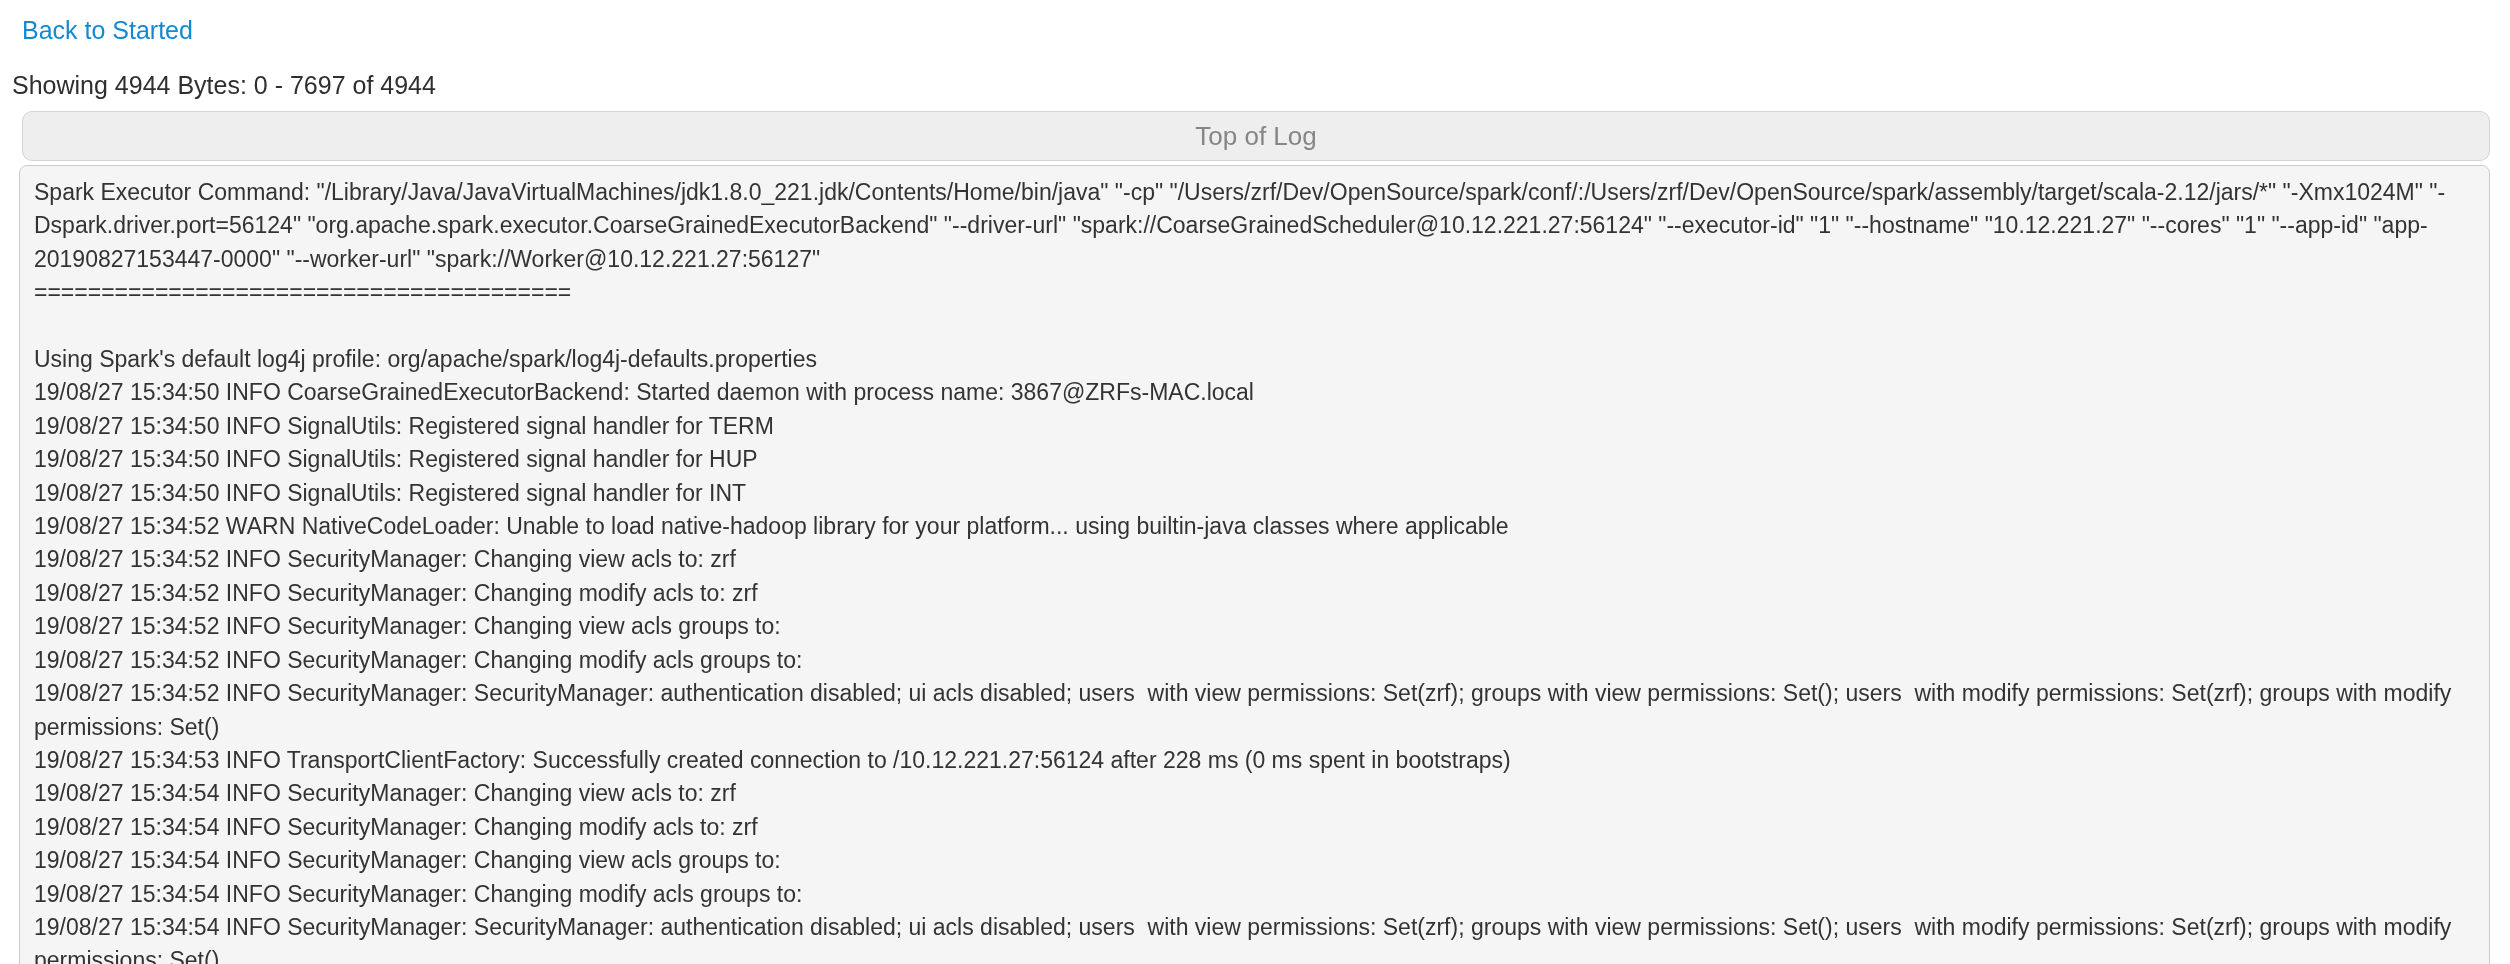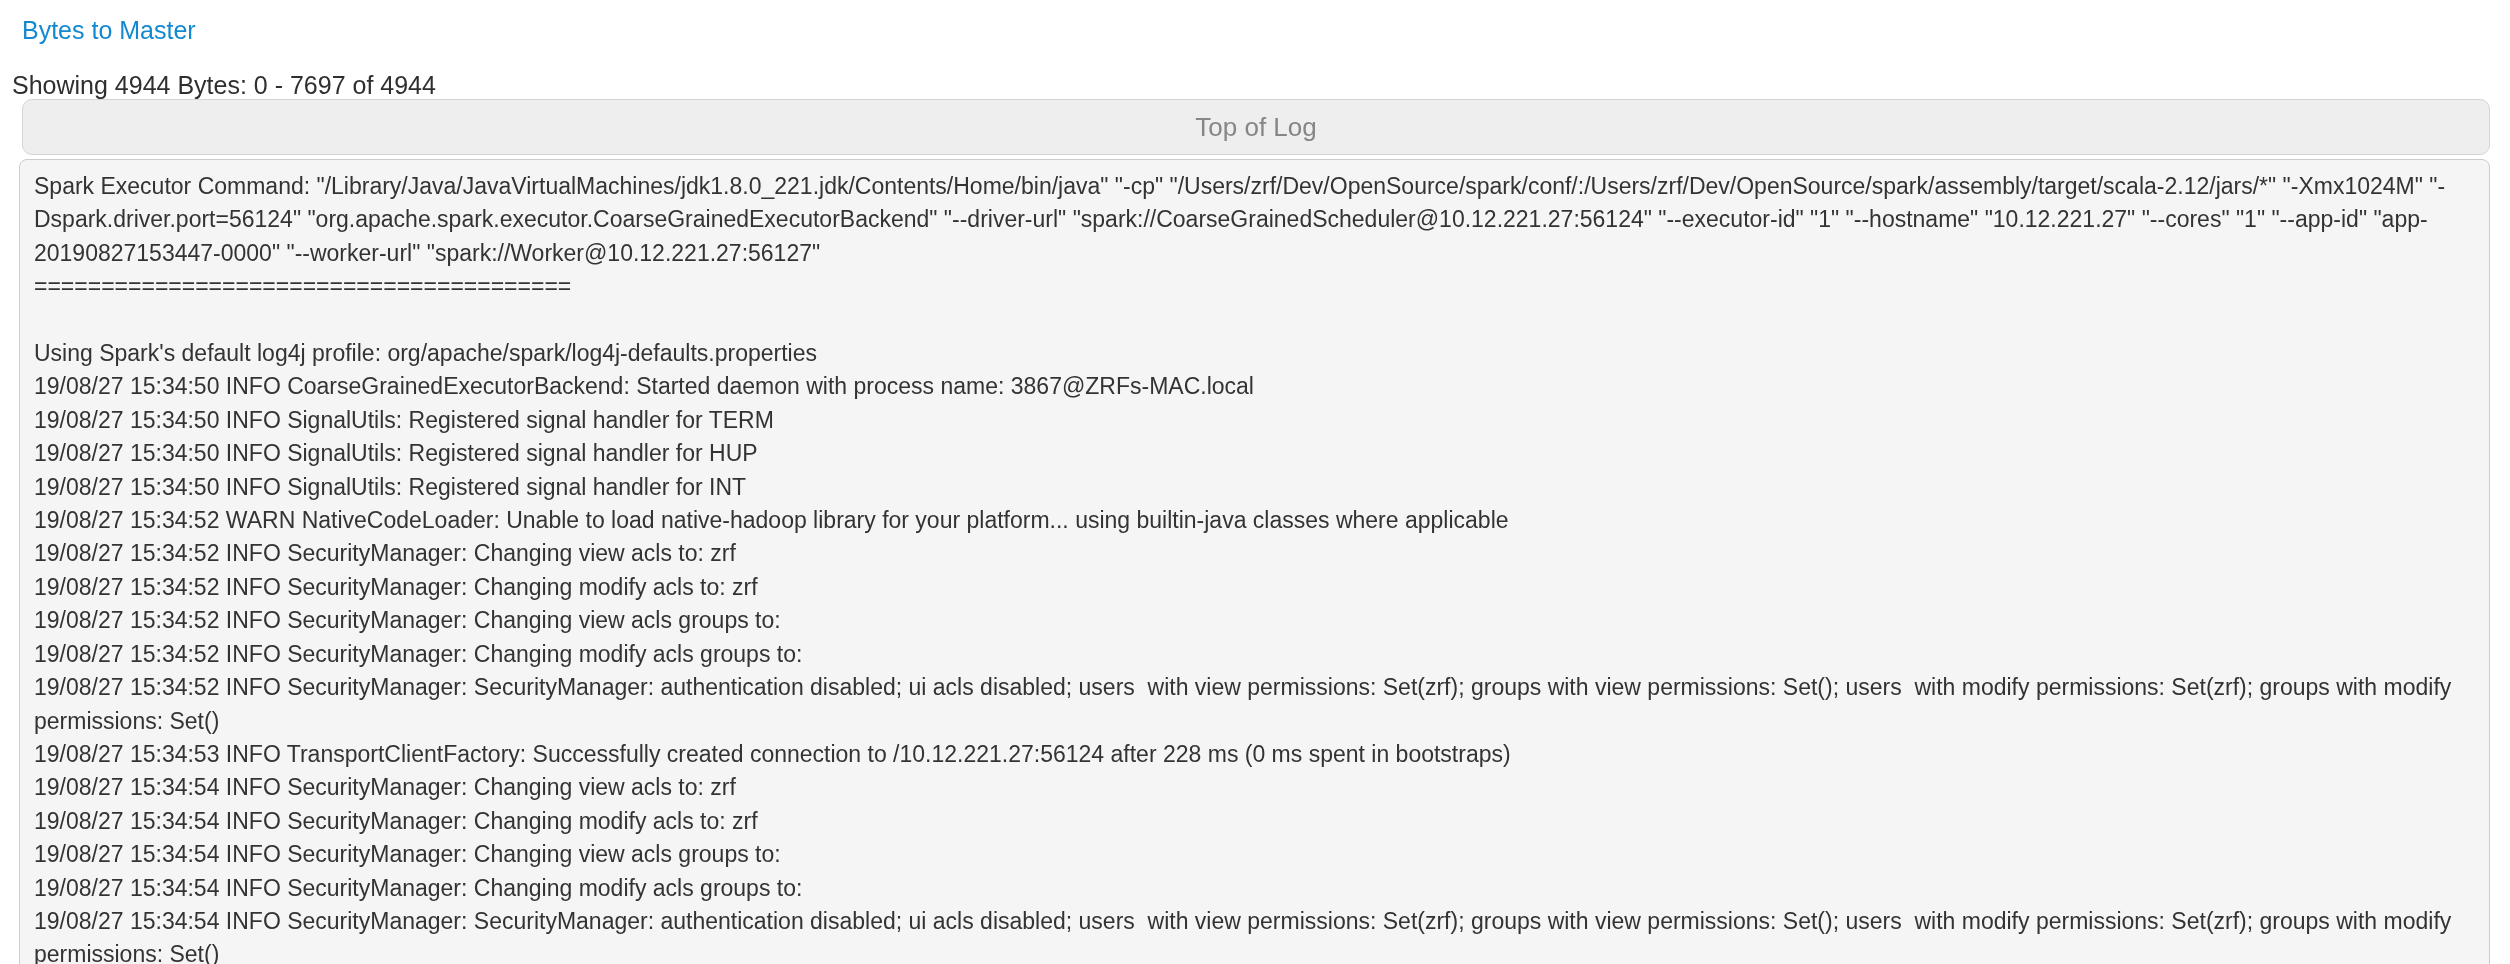--- a/index.html
+++ b/index.html
@@ -25,22 +25,22 @@
     text-decoration: none;
     cursor: pointer;
   }
   .byte-info {
     margin: 27px 0 0 2px;
     font-size: 25px;
     line-height: 28px;
     color: #2f2f2f;
   }
   .log-nav {
-    margin: 0 0 4px 12px;
-    height: 56px;
+    margin: 12px 0 4px 12px;
+    height: 50px;
     background: #eeeeee;
     border: 1px solid #d5d5d5;
     border-radius: 10px;
     display: flex;
     align-items: center;
     justify-content: center;
     cursor: pointer;
   }
   .log-nav-label {
     font-size: 26px;
@@ -62,21 +62,21 @@
     color: #333333;
     white-space: pre-wrap;
     word-break: break-word;
   }
 </style>
 </head>
 <body>
 
 <div class="page">
 
-  <a class="back-link">Bytes to Master</a>
+  <a class="back-link">Back to Started</a>
 
   <div class="byte-info">Showing 4944 Bytes: 0 - 7697 of 4944</div>
 
   <div class="log-nav">
     <span class="log-nav-label">Top of Log</span>
   </div>
 
   <div class="log-box">
     <pre class="log-text">Spark Executor Command: "/Library/Java/JavaVirtualMachines/jdk1.8.0_221.jdk/Contents/Home/bin/java" "-cp" "/Users/zrf/Dev/OpenSource/spark/conf/:/Users/zrf/Dev/OpenSource/spark/assembly/target/scala-2.12/jars/*" "-Xmx1024M" "-Dspark.driver.port=56124" "org.apache.spark.executor.CoarseGrainedExecutorBackend" "--driver-url" "spark://CoarseGrainedScheduler@10.12.221.27:56124" "--executor-id" "1" "--hostname" "10.12.221.27" "--cores" "1" "--app-id" "app-20190827153447-0000" "--worker-url" "spark://Worker@10.12.221.27:56127"
 ========================================

